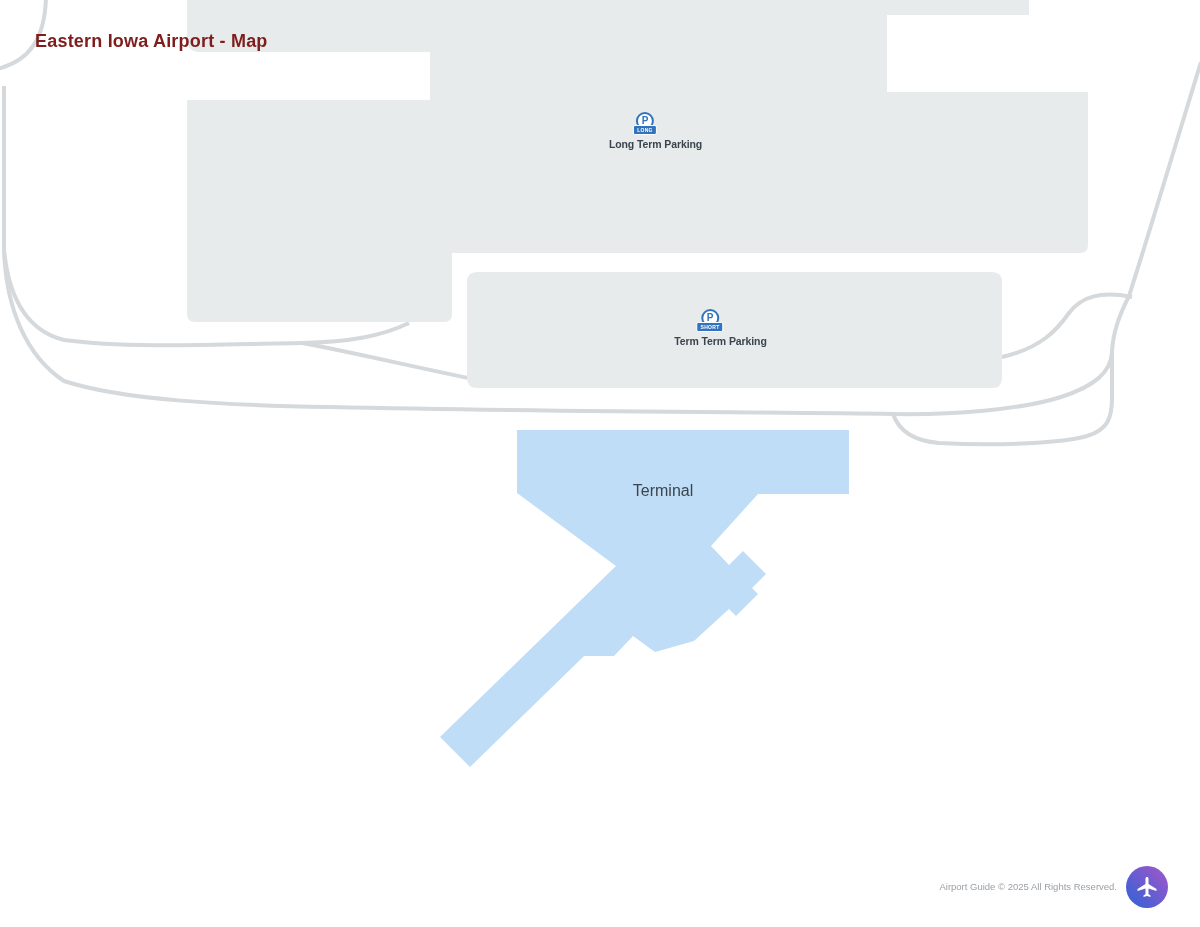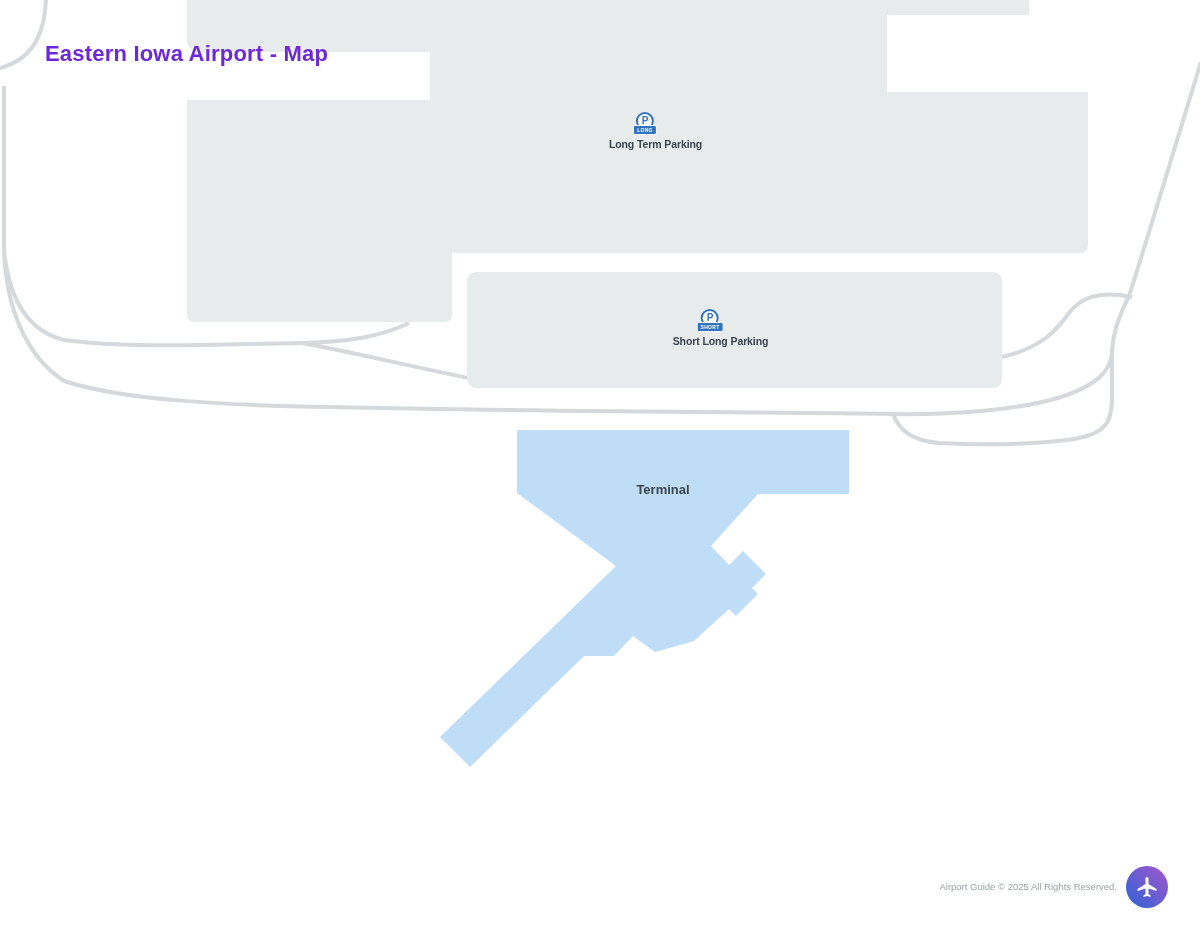--- a/index.html
+++ b/index.html
@@ -15,24 +15,24 @@
     position: absolute;
     left: 0; top: 0;
     width: 1200px;
     height: 927px;
     display: block;
   }
   .page-title {
     position: absolute;
     left: 35px;
     top: 31px;
-    margin: 10px;
-    font-size: 22px;
+    margin: 0;
+    font-size: 18px;
     font-weight: 700;
-    color: #6d28d9;
+    color: #7f1d1d;
     letter-spacing: 0.2px;
     white-space: nowrap;
   }
   .marker {
     position: absolute;
     display: flex;
     flex-direction: column;
     align-items: center;
     transform: translateX(-50%);
     cursor: pointer;
@@ -70,22 +70,22 @@
     font-size: 10.5px;
     font-weight: 700;
     color: #3b454e;
     letter-spacing: -0.1px;
     white-space: nowrap;
     margin-left: 21px;
   }
   .area-label {
     position: absolute;
     transform: translateX(-50%);
-    font-size: 13px;
-    font-weight: 700;
+    font-size: 16px;
+    font-weight: 400;
     color: #3b454e;
     white-space: nowrap;
   }
   .footer-copy {
     position: absolute;
     right: 83px;
     top: 881px;
     font-size: 9.5px;
     color: #9aa0a6;
     white-space: nowrap;
@@ -145,21 +145,21 @@
     </div>
     <div class="p-badge">LONG</div>
     <div class="marker-label">Long Term Parking</div>
   </div>
 
   <div class="marker" style="left:710px; top:309px;">
     <div class="p-circle">
       <span>P</span>
     </div>
     <div class="p-badge">SHORT</div>
-    <div class="marker-label">Short Long Parking</div>
+    <div class="marker-label">Term Term Parking</div>
   </div>
 
   <div class="area-label" style="left:663px; top:482px;">Terminal</div>
 
   <div class="footer-copy">Airport Guide © 2025 All Rights Reserved.</div>
 
   <div class="footer-logo">
     <svg width="42" height="42" viewBox="0 0 42 42" xmlns="http://www.w3.org/2000/svg">
       <defs>
         <linearGradient id="logoGrad" x1="0%" y1="100%" x2="100%" y2="0%">

